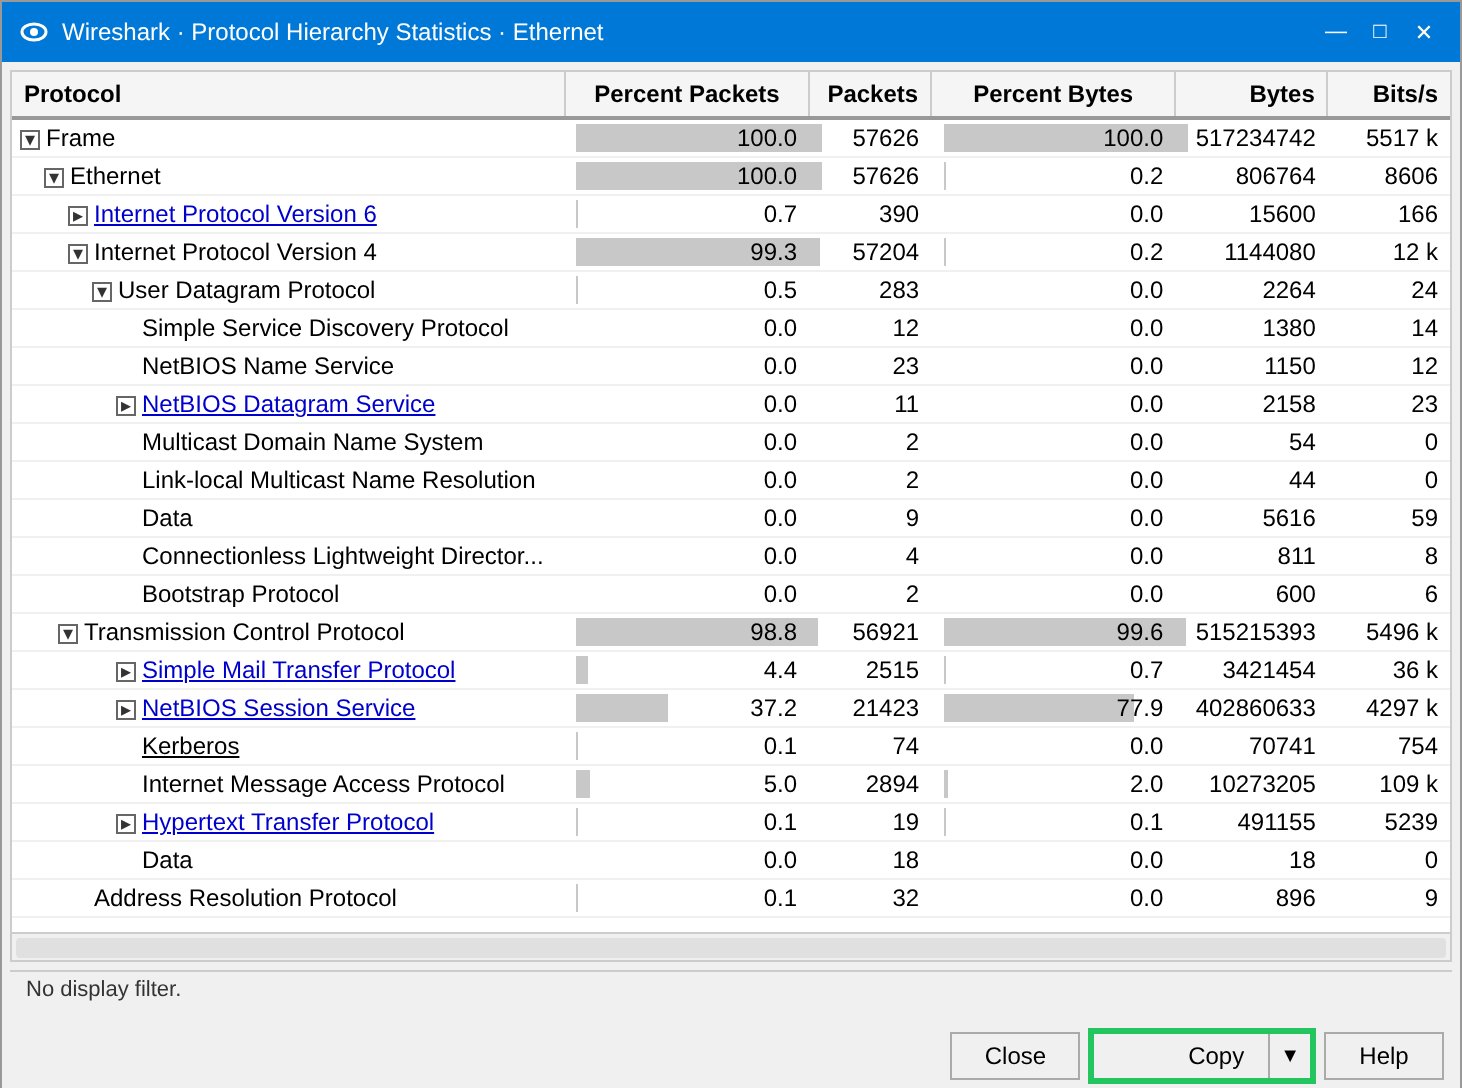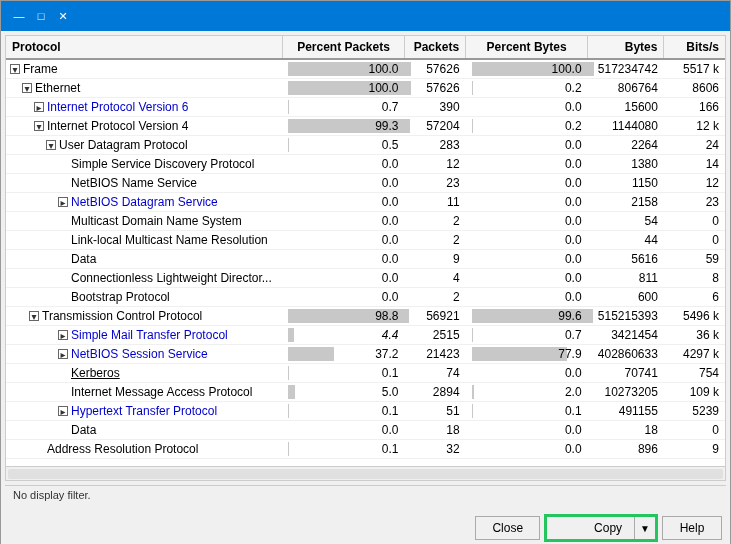--- a/index.html
+++ b/index.html
@@ -99,20 +99,21 @@
       white-space: nowrap;
     }
     td.num {
       text-align: right;
     }
     td.protocol-cell {
       color: #000;
     }
     td.protocol-cell.link {
       color: #0000cc;
+      text-decoration: underline;
     }
     .expand-icon {
       display: inline-block;
       width: 10px;
       height: 10px;
       border: 1px solid #666;
       text-align: center;
       line-height: 9px;
       font-size: 10px;
       margin-right: 3px;
@@ -189,20 +190,27 @@
       cursor: pointer;
       font-size: 10px;
     }
   </style>
 </head>
 <body>
 
 <div class="window">
 
   <div class="titlebar">
+    <div class="titlebar-left">
+      <svg class="titlebar-icon" viewBox="0 0 16 16" fill="white">
+        <ellipse cx="8" cy="8" rx="6" ry="4" stroke="white" stroke-width="1.5" fill="none"></ellipse>
+        <circle cx="8" cy="8" r="2" fill="white"></circle>
+      </svg>
+      <span class="titlebar-title">Wireshark · Protocol Hierarchy Statistics · Ethernet</span>
+    </div>
     <div class="titlebar-buttons">
       <button class="titlebar-btn">—</button>
       <button class="titlebar-btn">□</button>
       <button class="titlebar-btn">✕</button>
     </div>
   </div>
 
   <div class="content">
     <div class="table-container">
       <table>
@@ -390,21 +398,21 @@
               <td class="num">56921</td>
               <td style="position: relative; padding: 2px 6px; min-width: 120px;">
                 <div class="bar-bg" style="width: 99.6%; background: rgb(200, 200, 200);"></div>
                 <div class="bar-text">99.6</div>
               </td>
               <td class="num">515215393</td>
               <td class="num">5496 k</td>
             </tr>
             <tr>
               <td class="protocol-cell link" style="padding-left: 52px;"><span class="expand-icon">▸</span><span style="color: rgb(0, 0, 204);">Simple Mail Transfer Protocol</span></td>
-              <td style="position: relative; padding: 2px 6px; min-width: 120px; font-style: italic;">
+              <td style="position: relative; padding: 2px 6px; min-width: 120px;">
                 <div class="bar-bg" style="width: 4.4%; background: rgb(200, 200, 200);"></div>
                 <div class="bar-text">4.4</div>
               </td>
               <td class="num">2515</td>
               <td style="position: relative; padding: 2px 6px; min-width: 120px;">
                 <div class="bar-bg" style="width: 0.7%; background: rgb(200, 200, 200);"></div>
                 <div class="bar-text">0.7</div>
               </td>
               <td class="num">3421454</td>
               <td class="num">36 k</td>
@@ -449,21 +457,21 @@
               </td>
               <td class="num">10273205</td>
               <td class="num">109 k</td>
             </tr>
             <tr>
               <td class="protocol-cell link" style="padding-left: 52px;"><span class="expand-icon">▸</span><span style="color: rgb(0, 0, 204);">Hypertext Transfer Protocol</span></td>
               <td style="position: relative; padding: 2px 6px; min-width: 120px;">
                 <div class="bar-bg" style="width: 0.1%; background: rgb(200, 200, 200);"></div>
                 <div class="bar-text">0.1</div>
               </td>
-              <td class="num">51</td>
+              <td class="num">19</td>
               <td style="position: relative; padding: 2px 6px; min-width: 120px;">
                 <div class="bar-bg" style="width: 0.1%; background: rgb(200, 200, 200);"></div>
                 <div class="bar-text">0.1</div>
               </td>
               <td class="num">491155</td>
               <td class="num">5239</td>
             </tr>
             <tr>
               <td class="protocol-cell" style="padding-left: 52px;"><span style="display: inline-block; width: 13px;"></span><span>Data</span></td>
               <td style="position: relative; padding: 2px 6px; min-width: 120px;">

